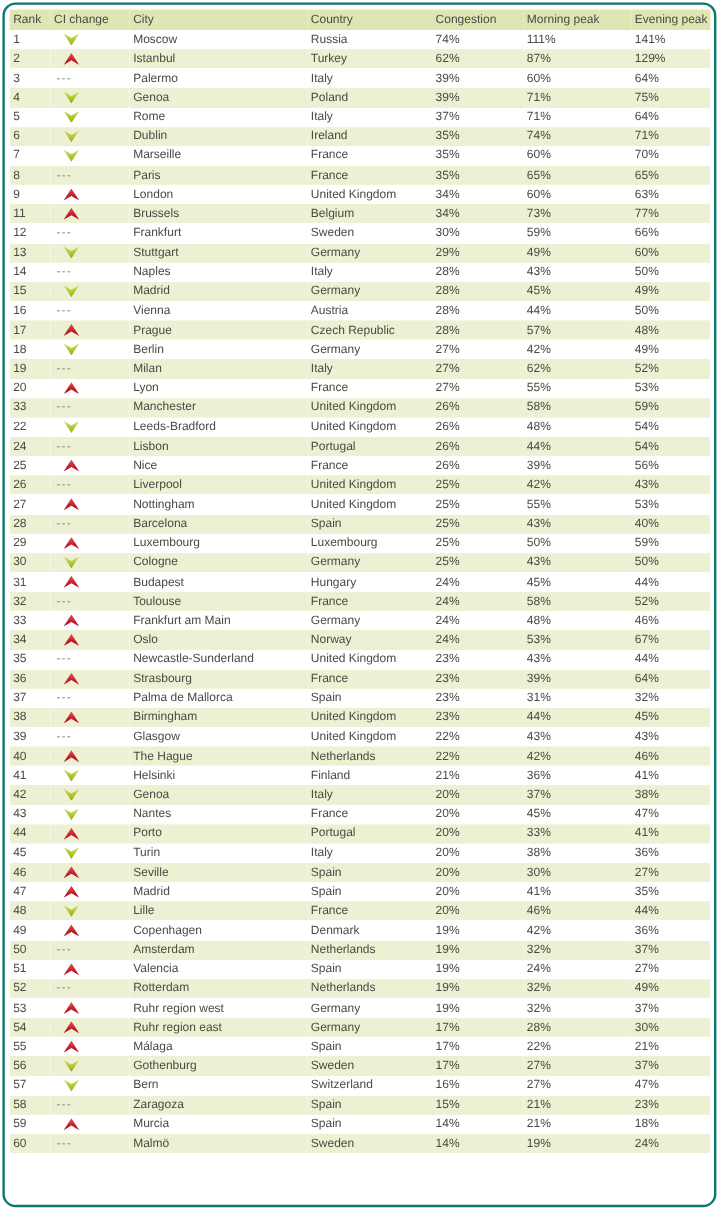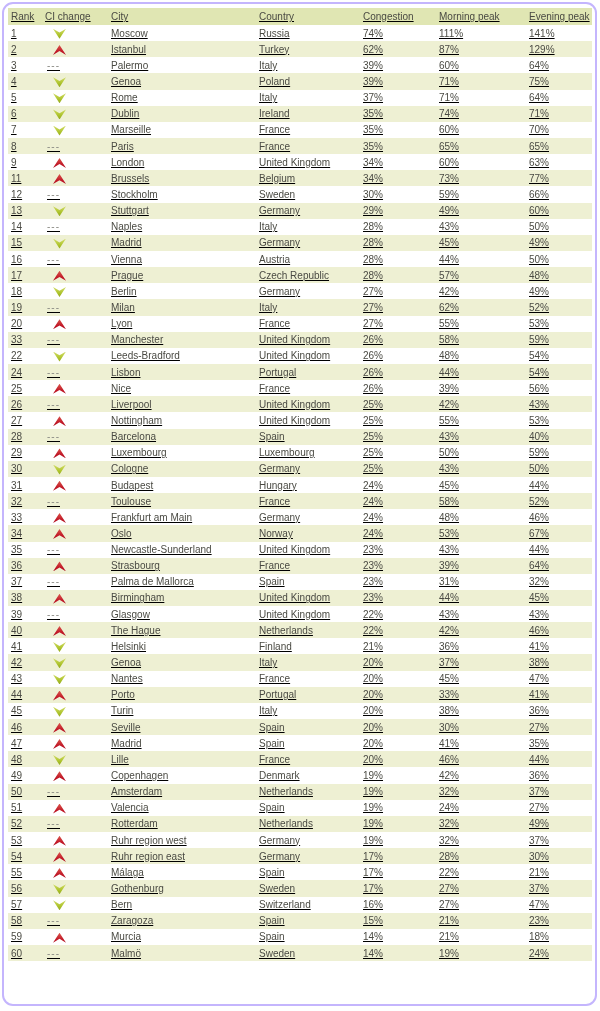--- a/index.html
+++ b/index.html
@@ -1,24 +1,23 @@
 <!DOCTYPE html>
 <html><head>
 <meta charset="utf-8">
 <style>
   html,body{margin:0;padding:0;background:#ffffff;}
   body{width:600px;height:1011px;position:relative;font-family:"Liberation Sans",sans-serif;}
   .frame{
     position:absolute;left:2px;top:2px;right:3px;bottom:5px;
-    border:2px solid #c4b5fd;border-radius:11px;
+    border:2px solid #0f766e;border-radius:11px;
     background:#ffffff;
     padding:4px 4px 4px 4px;
     box-sizing:border-box;
     overflow:hidden;
-    text-decoration:underline;
   }
   table{
     width:100%;
     border-collapse:collapse;
     table-layout:fixed;
     font-size:10px;
     color:#4a4a43;
   }
   col.c-rank{width:34px;}
   col.c-ci{width:66px;}
@@ -168,21 +167,21 @@
           <td><span class="arr up"></span></td>
           <td>Brussels</td>
           <td>Belgium</td>
           <td>34%</td>
           <td>73%</td>
           <td>77%</td>
         </tr>
         <tr>
           <td>12</td>
           <td><span class="dashes">---</span></td>
-          <td>Stockholm</td>
+          <td>Frankfurt</td>
           <td>Sweden</td>
           <td>30%</td>
           <td>59%</td>
           <td>66%</td>
         </tr>
         <tr>
           <td>13</td>
           <td><span class="arr down"></span></td>
           <td>Stuttgart</td>
           <td>Germany</td>

